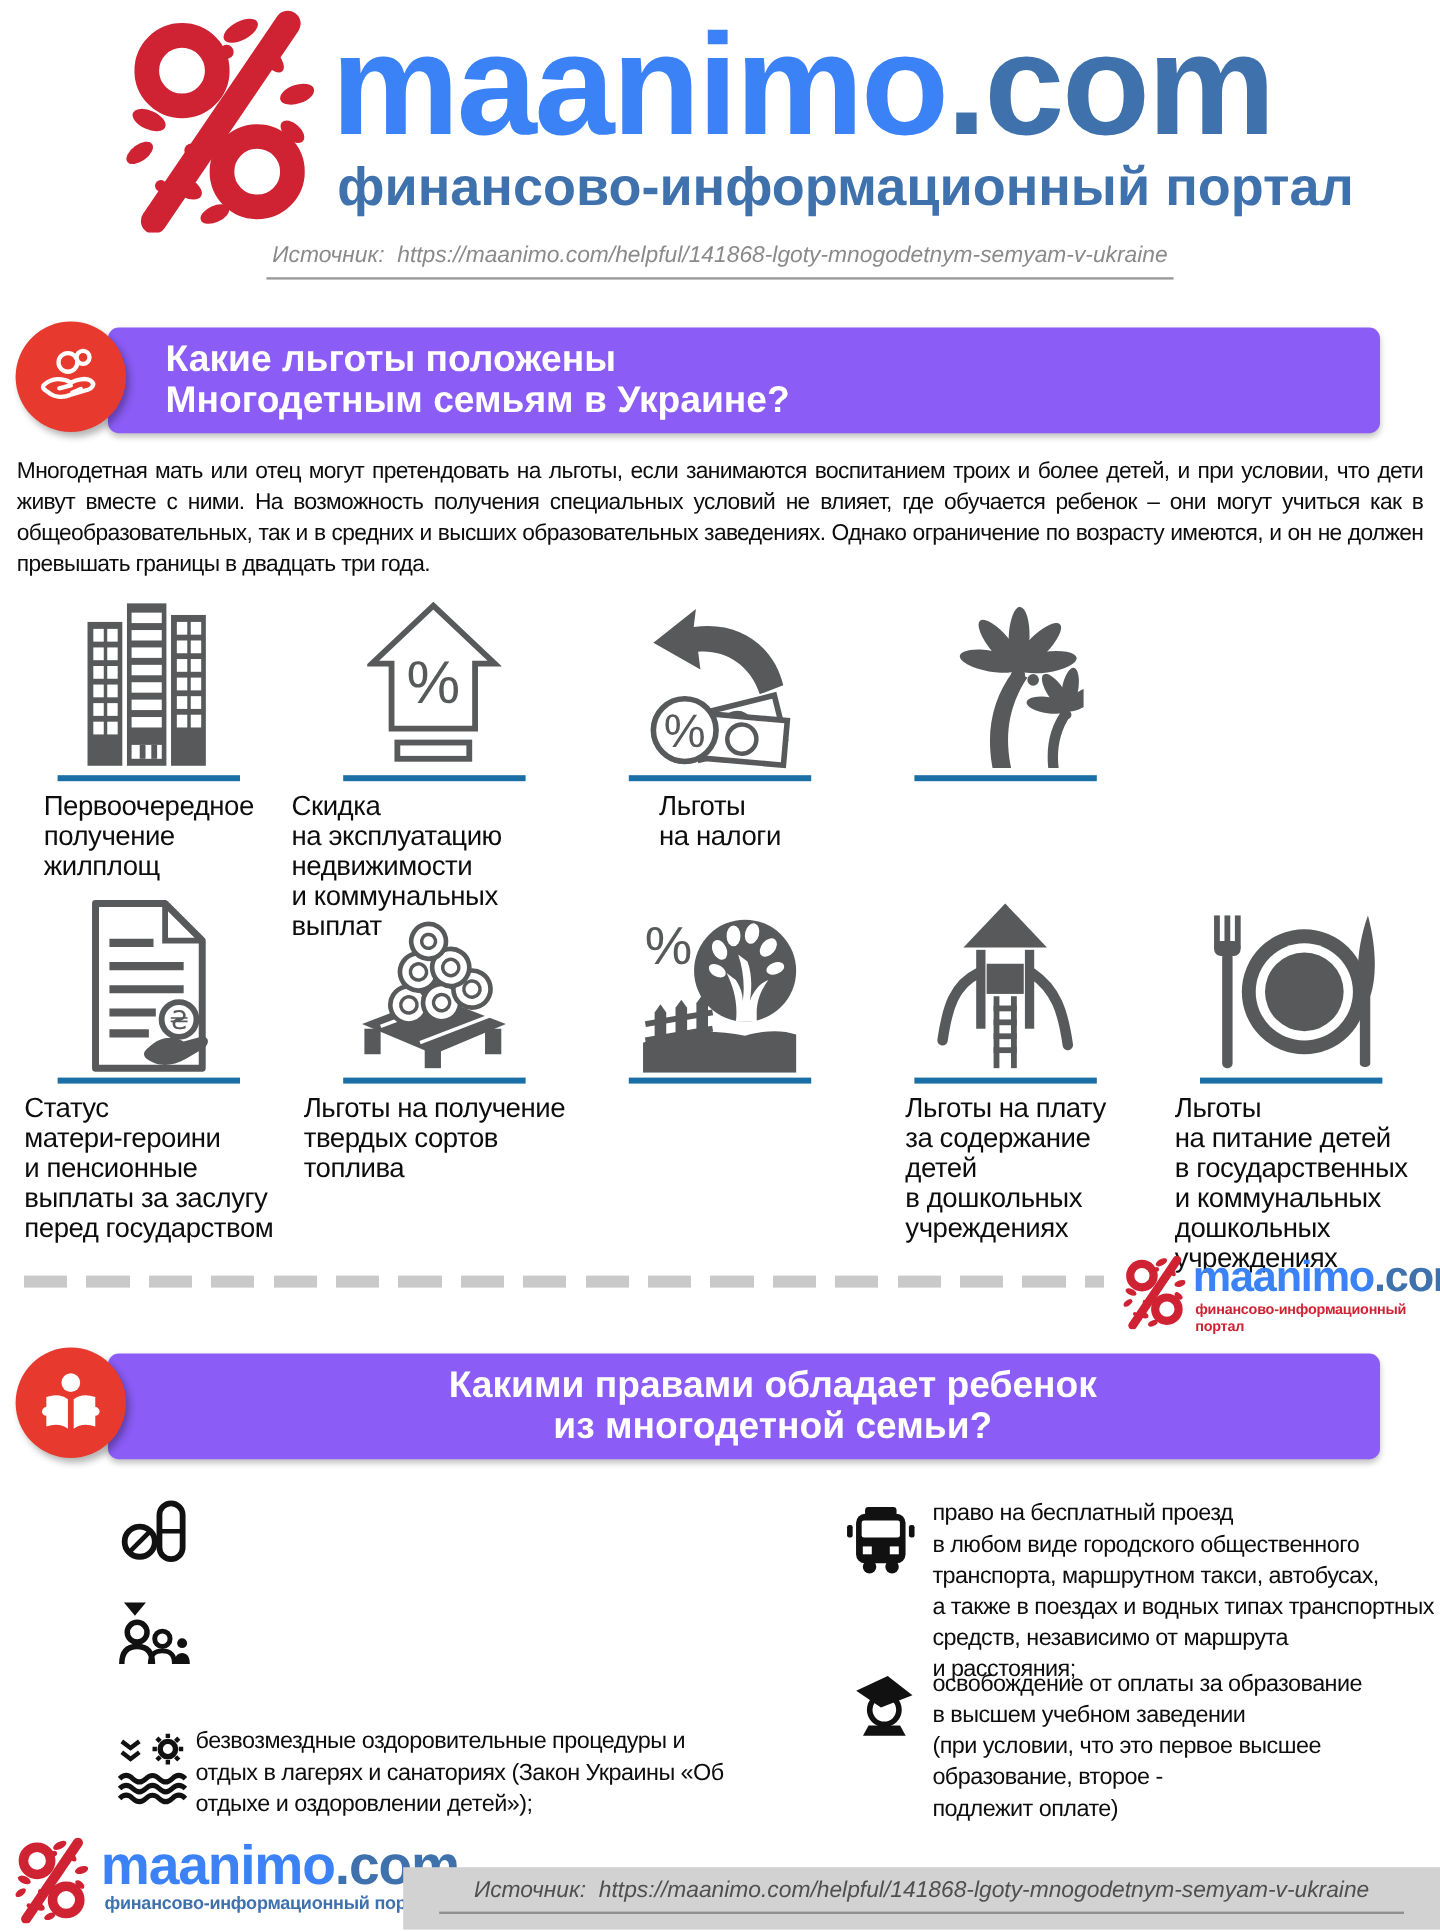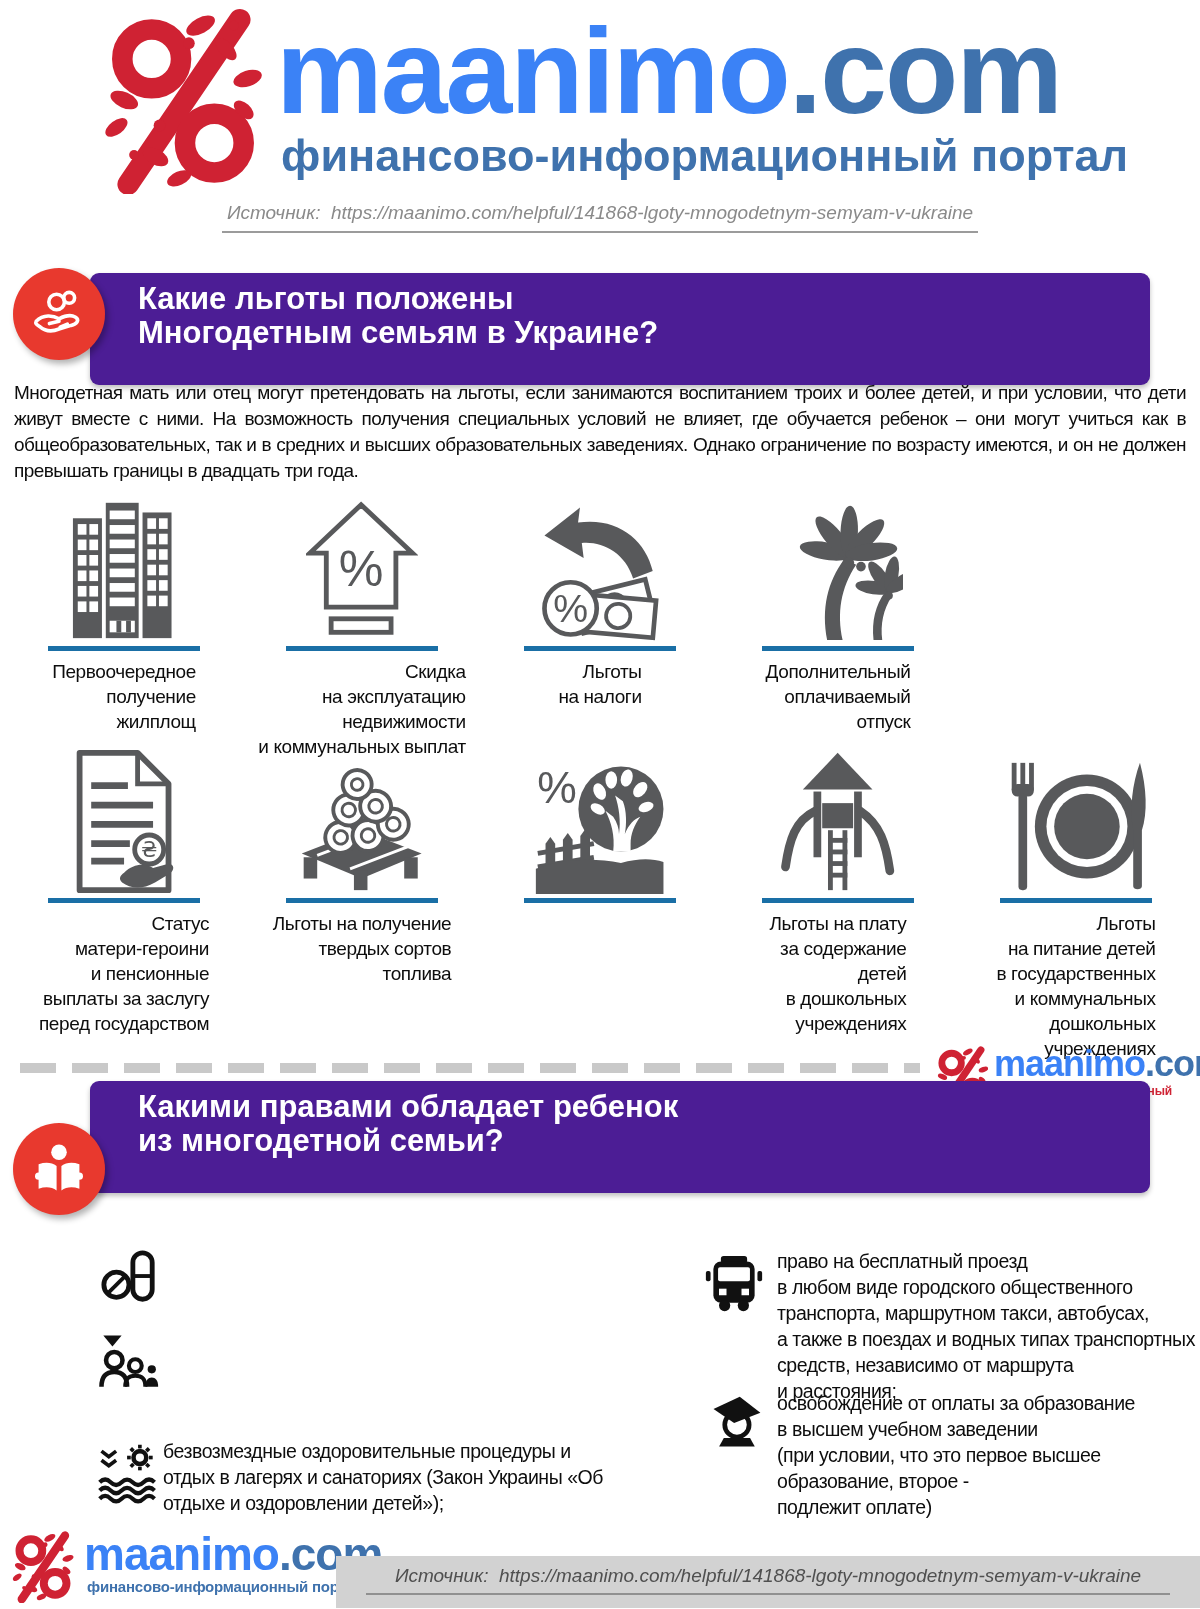--- a/index.html
+++ b/index.html
@@ -12,40 +12,40 @@
   .logo-mark-lg{position:absolute;left:104px;top:8px;width:158px;height:186px;}
   .wordmark-lg{position:absolute;left:276px;top:-4px;font-size:120px;font-weight:bold;
                letter-spacing:-2px;line-height:150px;}
   .subtitle-lg{position:absolute;left:281px;top:130px;font-size:45px;font-weight:bold;letter-spacing:0;}
   .top-source{position:absolute;left:222px;top:202px;width:756px;text-align:center;
               font-size:19px;font-style:italic;color:#8a8a8a;border-bottom:2px solid #9b9b9b;
               padding-bottom:7px;}
   .top-source .src-url{color:#8a8a8a;}
 
   
-  .banner{position:absolute;left:90px;width:1060px;height:112px;background:#4c1d95;
+  .banner{position:absolute;left:90px;width:1060px;height:88px;background:#8b5cf6;
           border-radius:9px;box-shadow:0 3px 5px rgba(0,0,0,.25);}
   .banner .titles{padding:9px 0 0 48px;color:#fff;font-weight:bold;font-size:31px;line-height:34px;}
   .banner-circle{position:absolute;left:13px;width:92px;height:92px;border-radius:50%;
                  background:#e8392e;display:flex;align-items:center;justify-content:center;
                  box-shadow:3px 4px 6px rgba(0,0,0,.3);z-index:2;}
   #banner1{top:273px;} #circle1{top:268px;}
-  #banner2{top:1081px;} #circle2{top:1123px;}
+  #banner2{top:1128px;text-align:center;} #circle2{top:1123px;}
 
   
   .intro{position:absolute;left:14px;top:380px;width:1172px;font-size:19px;line-height:26px;
          letter-spacing:-0.55px;text-align:justify;color:#0d0d0d;}
 
   
   .bgrid{position:absolute;left:5px;width:1190px;display:grid;grid-template-columns:repeat(5,1fr);}
   #bgrid1{top:490px;} #bgrid2{top:742px;}
   .bcell{display:flex;flex-direction:column;align-items:center;}
   .iconbox{height:152px;display:flex;align-items:flex-end;justify-content:center;}
   .brule{width:152px;height:5px;background:#1a6fa6;margin-top:4px;}
-  .blabel{margin-top:8px;font-size:19px;line-height:25px;text-align:right;
+  .blabel{margin-top:8px;font-size:23px;line-height:25px;text-align:left;
           white-space:pre-line;letter-spacing:-0.4px;color:#0d0d0d;}
 
   
   .dash-line{position:absolute;left:20px;top:1063px;width:900px;height:10px;
              background:repeating-linear-gradient(to right,#c9c9c9 0 36px,transparent 36px 52px);}
   .logo-sm{position:absolute;left:936px;top:1042px;width:256px;}
   .logo-sm .mark{position:absolute;left:0;top:4px;width:52px;height:62px;}
   .logo-sm .word{position:absolute;left:58px;top:0;font-size:36px;letter-spacing:-1px;font-weight:bold;line-height:44px;}
   .logo-sm .sub{position:absolute;left:60px;top:42px;font-size:12px;font-weight:bold;color:#cf2233;
                 width:196px;letter-spacing:-0.2px;}
@@ -232,23 +232,20 @@
           <g transform="translate(120,96)">
             <ellipse cx="16" cy="0" rx="19" ry="7" transform="rotate(-172)"></ellipse>
             <ellipse cx="16" cy="0" rx="19" ry="7" transform="rotate(-125)"></ellipse>
             <ellipse cx="16" cy="0" rx="19" ry="7" transform="rotate(-80)"></ellipse>
             <ellipse cx="16" cy="0" rx="19" ry="7" transform="rotate(-30)"></ellipse>
             <circle cx="0" cy="6" r="4"></circle>
           </g>
         </svg>
       </div>
       <div class="brule"></div>
-      <div class="blabel">Дополнительный
-оплачиваемый
-отпуск</div>
     </div>
 
   </div>
 
   <div class="bgrid" id="bgrid2">
 
     <div class="bcell">
       <div class="iconbox">
         <svg height="145" viewBox="0 0 115 150">
           <path d="M12 4 H72 L104 36 V146 H12 Z" fill="#fff" stroke="#58595b" stroke-width="6" stroke-linejoin="round"></path>

